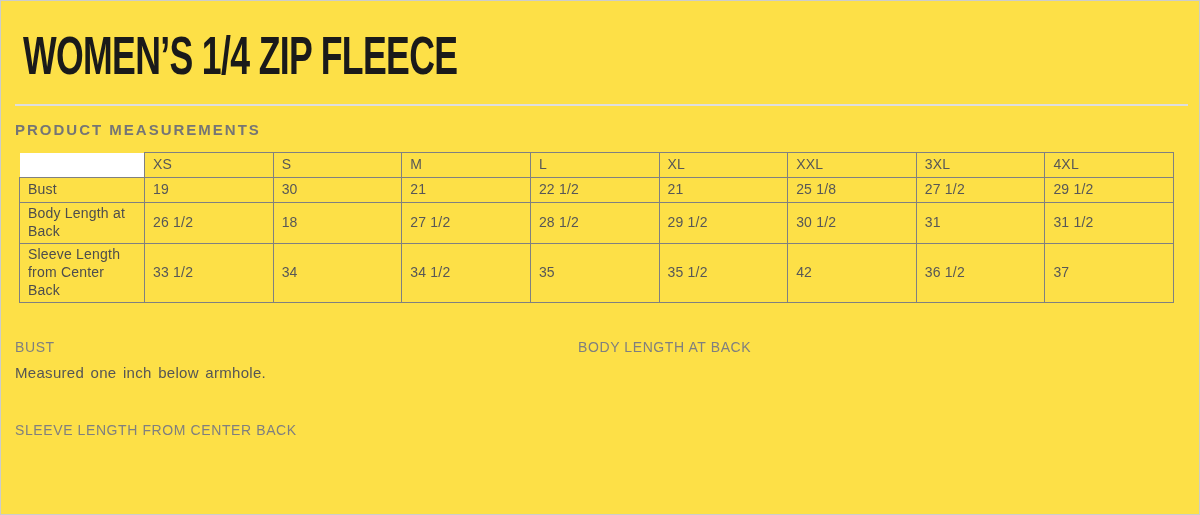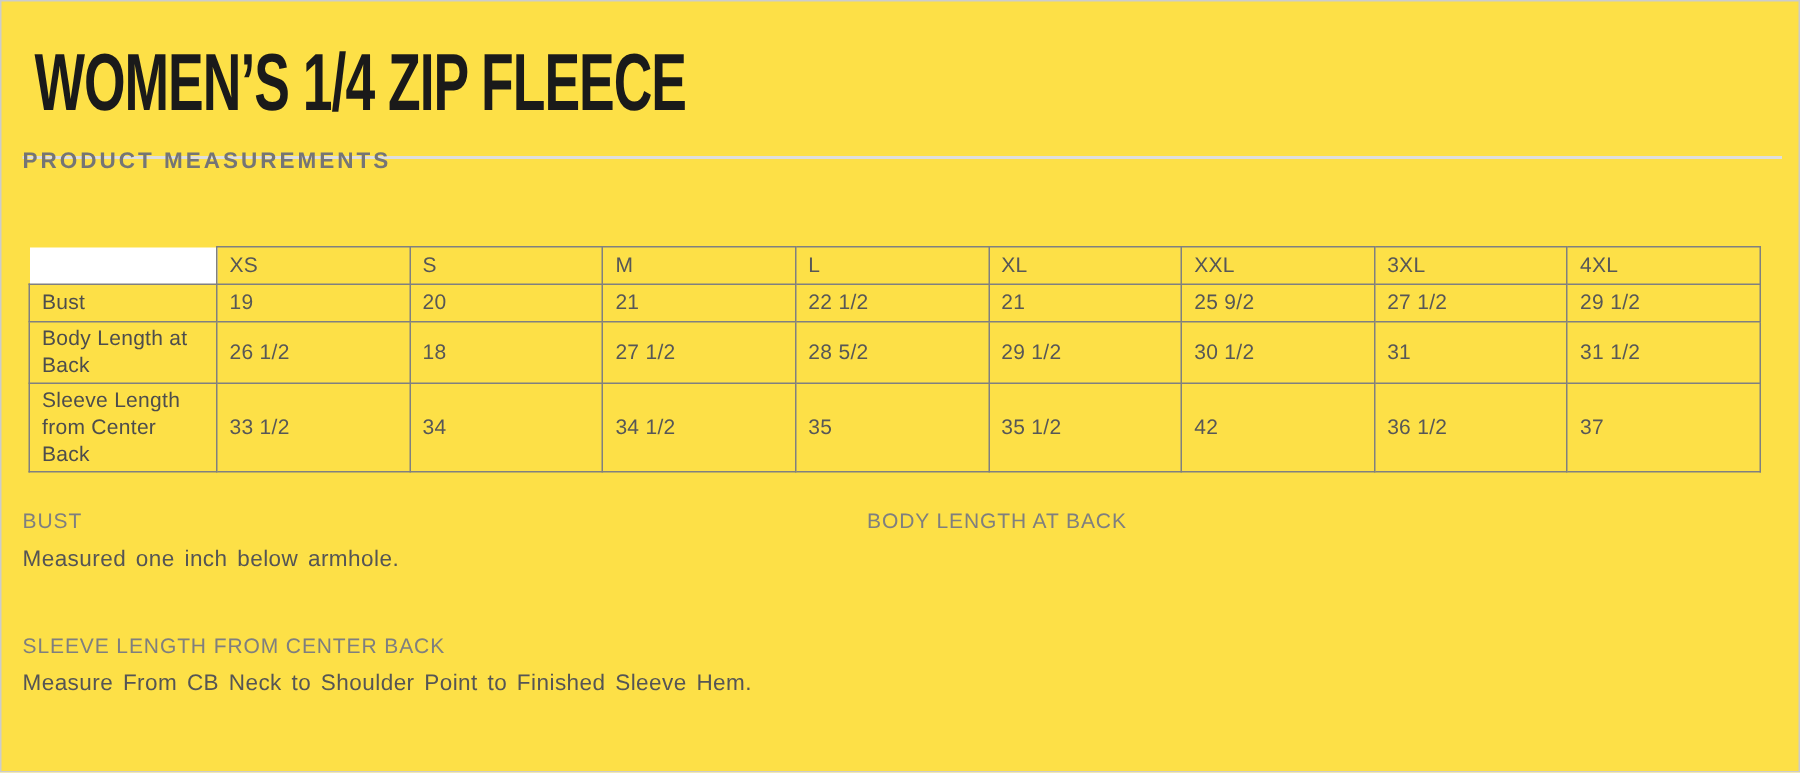--- a/index.html
+++ b/index.html
@@ -31,31 +31,31 @@
     position: absolute;
     left: 14px;
     top: 103px;
     width: 1173px;
     height: 0;
     border-top: 2px solid #dedede;
   }
   .section-heading {
     position: absolute;
     left: 14px;
-    top: 98px;
+    top: 120px;
     margin: 0;
     font-size: 15px;
     font-weight: bold;
     letter-spacing: 2px;
     color: #757575;
   }
   table.measurements {
     position: absolute;
     left: 18px;
-    top: 163px;
+    top: 151px;
     width: 1155px;
     border-collapse: collapse;
     table-layout: fixed;
   }
   table.measurements th, table.measurements td {
     border: 1px solid #808080;
     font-size: 14px;
     font-weight: normal;
     color: #575757;
     text-align: left;
@@ -120,34 +120,34 @@
           <th>XL</th>
           <th>XXL</th>
           <th>3XL</th>
           <th>4XL</th>
         </tr>
     </thead>
     <tbody>
     <tr class="row-single">
     <th scope="row">Bust</th>
   <td>19</td>
-          <td>20</td>
+          <td>30</td>
           <td>21</td>
           <td>22 1/2</td>
           <td>21</td>
-          <td>25 9/2</td>
+          <td>25 1/8</td>
           <td>27 1/2</td>
           <td>29 1/2</td>
         </tr>
         <tr class="row-double">
     <th scope="row">Body Length at Back</th>
   <td>26 1/2</td>
           <td>18</td>
           <td>27 1/2</td>
-          <td>28 5/2</td>
+          <td>28 1/2</td>
           <td>29 1/2</td>
           <td>30 1/2</td>
           <td>31</td>
           <td>31 1/2</td>
         </tr>
         <tr class="row-triple">
     <th scope="row">Sleeve Length from Center Back</th>
   <td>33 1/2</td>
           <td>34</td>
           <td>34 1/2</td>
@@ -163,17 +163,16 @@
   <div class="definitions">
   <div class="def-block">
     <h3 class="def-heading">BUST</h3>
     <p class="def-desc">Measured one inch below armhole.</p>
   </div>
       <div class="def-block">
     <h3 class="def-heading">BODY LENGTH AT BACK</h3>
   </div>
       <div class="def-block">
     <h3 class="def-heading">SLEEVE LENGTH FROM CENTER BACK</h3>
-    <p class="def-desc">Measure From CB Neck to Shoulder Point to Finished Sleeve Hem.</p>
   </div>
     </div>
 
 </div>
 
 </body></html>

